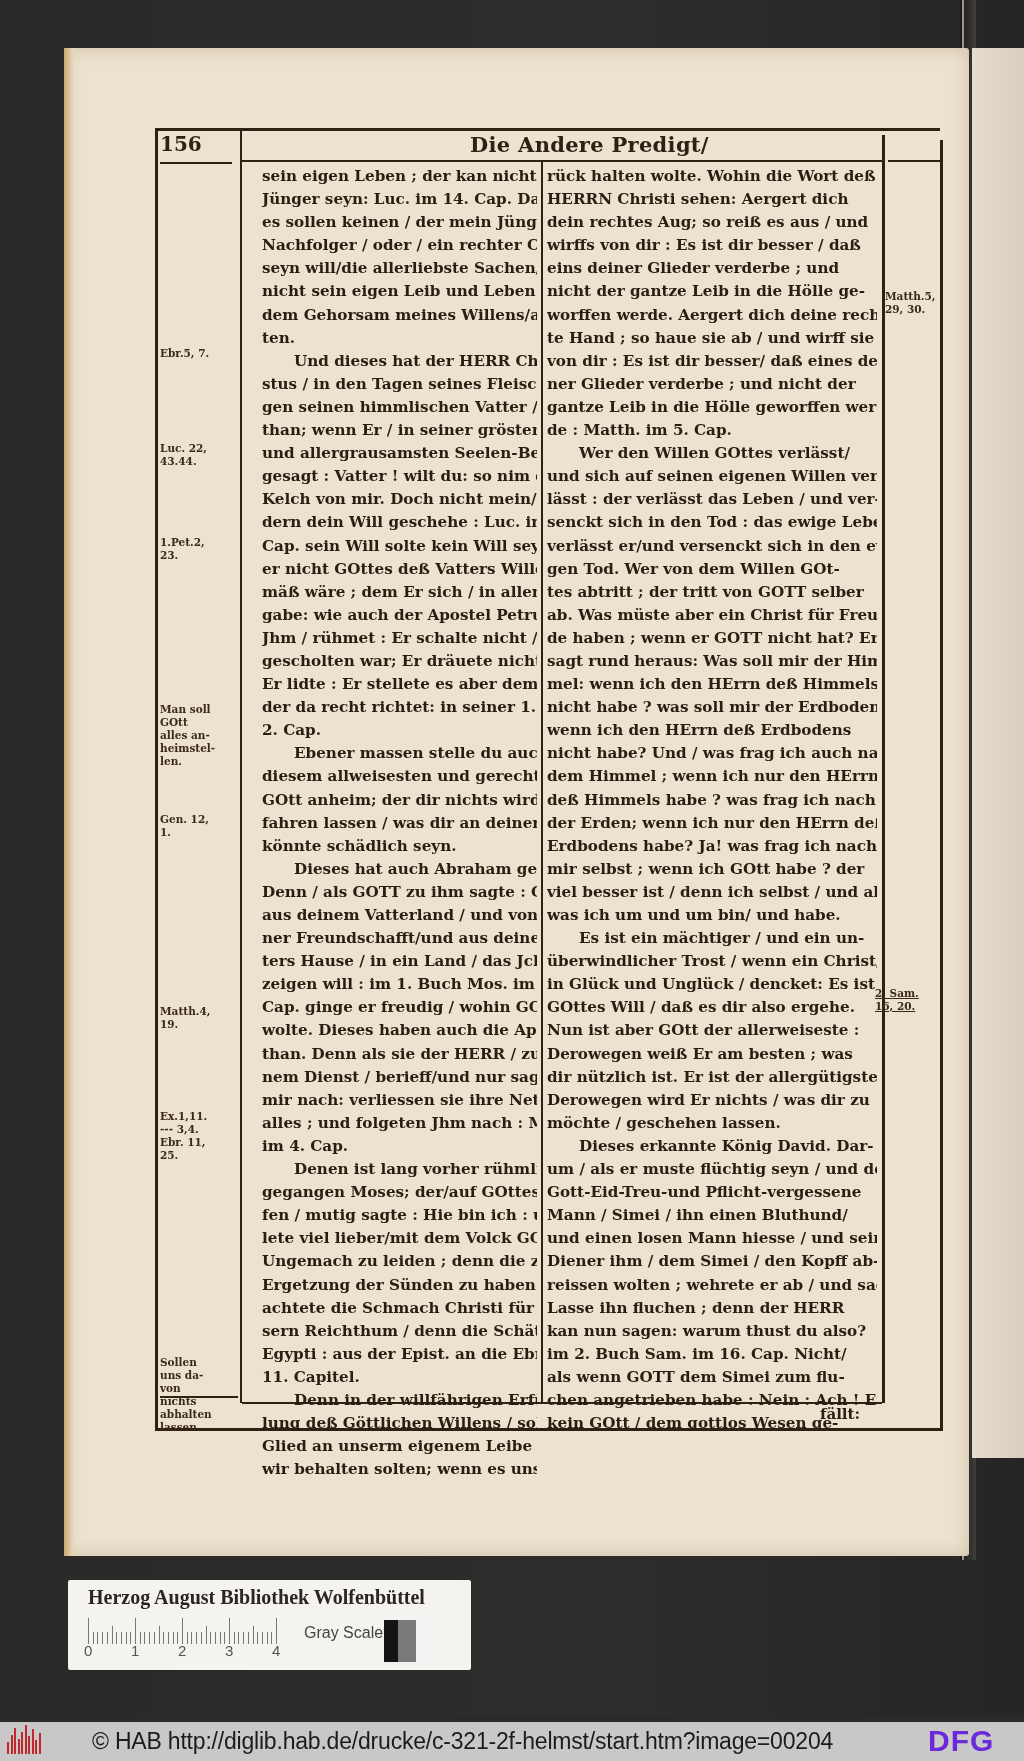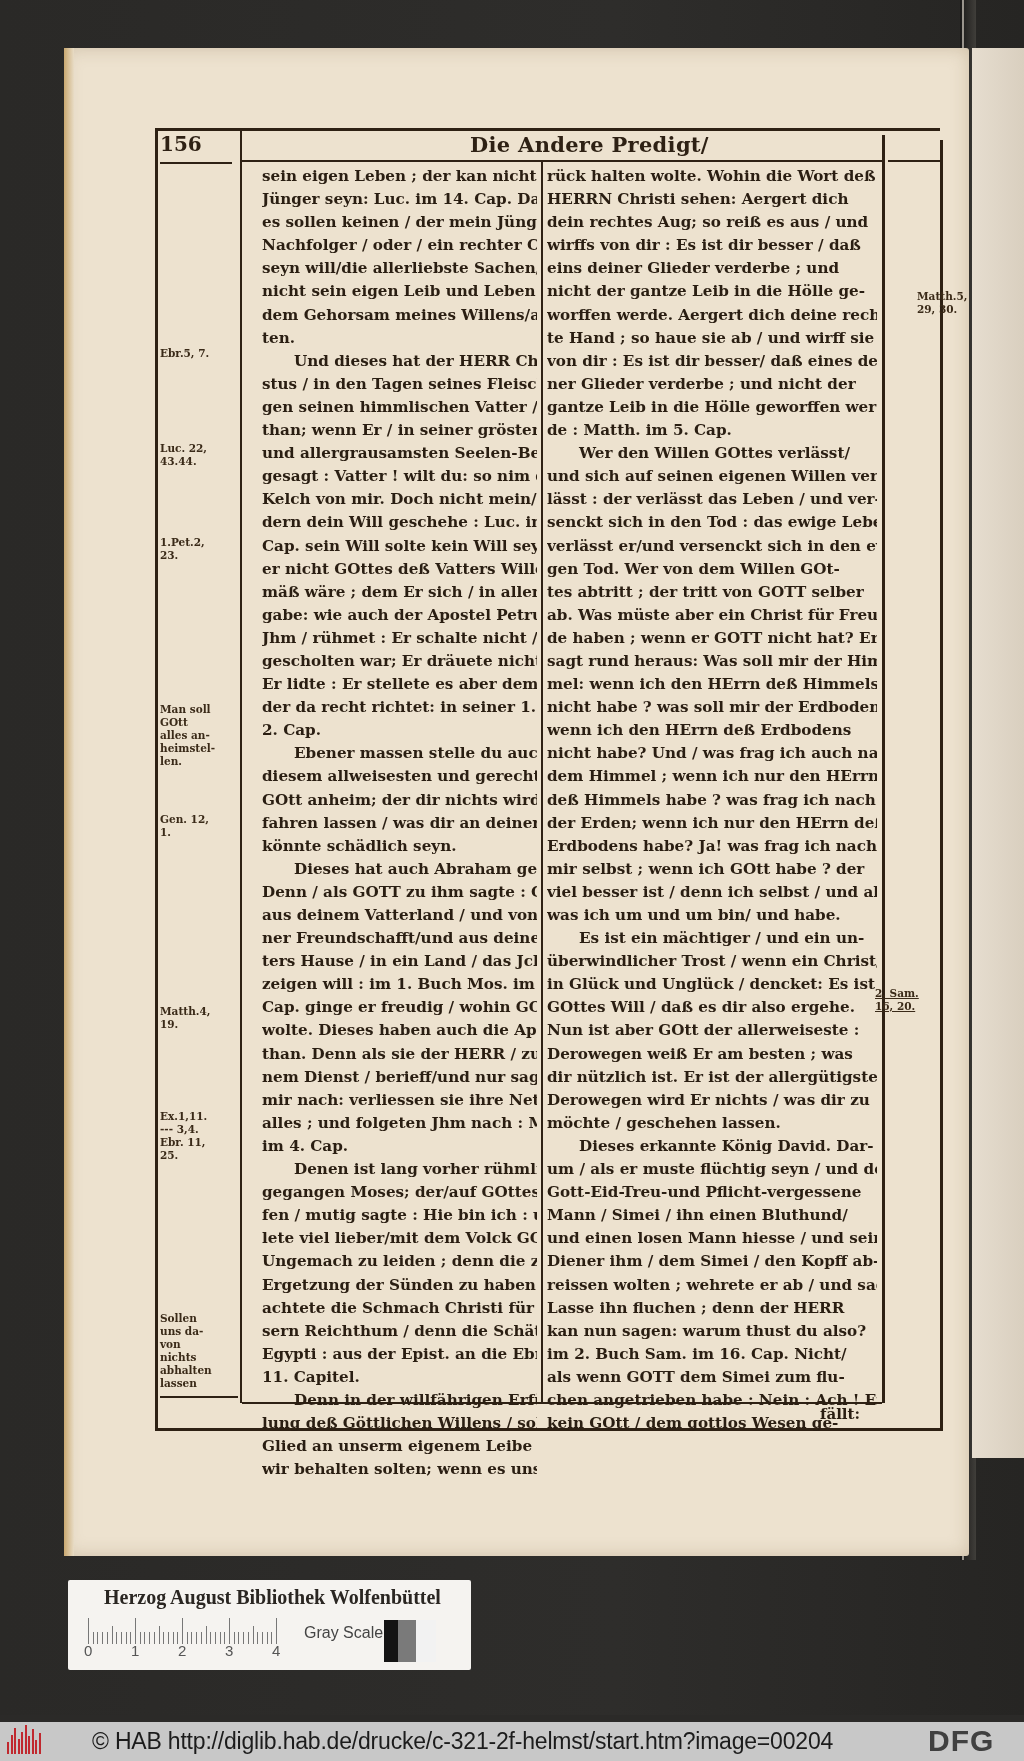--- a/index.html
+++ b/index.html
@@ -16,33 +16,33 @@
   .col{position:absolute;font-family:"DejaVu Serif",serif;font-weight:bold;color:#2a1e12;font-size:15.2px;line-height:23.1px;white-space:nowrap;}
   .col .line{display:block;height:23.1px;overflow:hidden;}
   .col .indent{padding-left:32px;}
   .col-left{left:262px;top:165px;width:275px;}
   .col-right{left:547px;top:165px;width:330px;}
   .margin-note{position:absolute;font-family:"DejaVu Serif",serif;font-size:10.5px;line-height:13px;color:#3a2a18;font-weight:bold;white-space:nowrap;}
   .margin-note .line{display:block;}
   .catch{position:absolute;left:820px;top:1405px;font-weight:bold;font-size:15px;color:#2a1e12;font-family:"DejaVu Serif",serif;}
   
   .label-card{position:absolute;left:68px;top:1580px;width:403px;height:90px;background:#f5f3f0;border-radius:2px;}
-  .label-title{position:absolute;left:36px;top:6px;font-family:"Liberation Serif",serif;font-weight:bold;font-size:20px;color:#2a2622;white-space:nowrap;}
+  .label-title{position:absolute;left:20px;top:6px;font-family:"Liberation Serif",serif;font-weight:bold;font-size:20px;color:#2a2622;white-space:nowrap;}
   .ruler{position:absolute;left:20px;top:38px;width:190px;height:26px;}
   .tick{position:absolute;bottom:0;width:1px;background:#777;}
   .ruler-nums{position:absolute;left:16px;top:62px;width:220px;height:20px;font-family:"Liberation Sans",sans-serif;font-size:15px;color:#555;}
   .ruler-nums span{position:absolute;}
   .gray-label{position:absolute;left:236px;top:44px;font-family:"Liberation Sans",sans-serif;font-size:16px;color:#444;}
   .swatch{position:absolute;top:40px;height:42px;}
   
   .footer{position:absolute;left:0;top:1722px;width:1024px;height:39px;background:#c8c8c8;}
   .footer-logo{position:absolute;left:4px;top:3px;width:40px;height:33px;}
   .footer-logo i{position:absolute;bottom:4px;width:2px;background:#c0282e;}
   .footer-text{position:absolute;left:92px;top:6px;font-family:"Liberation Sans",sans-serif;font-size:23px;color:#1c1c1c;white-space:nowrap;letter-spacing:-.2px;}
-  .dfg{position:absolute;left:928px;top:2px;font-family:"Liberation Sans",sans-serif;font-weight:bold;font-size:30px;color:#404040;letter-spacing:1px;}
+  .dfg{position:absolute;left:928px;top:2px;font-family:"Liberation Sans",sans-serif;font-weight:bold;font-size:30px;color:#6d28d9;letter-spacing:1px;}
 </style>
 </head>
 <body>
 
 <div class="scan-bg"></div>
 <div class="next-page-shade"></div>
 <div class="next-page"></div>
 <div class="fold"></div>
 <div class="page"></div>
 <div class="page-edge"></div>
@@ -206,31 +206,31 @@
     <div class="margin-note" style="top: 1005px; left: 160px;">
       <span class="line">Matth.4,</span>
       <span class="line">19.</span>
     </div>
     <div class="margin-note" style="top: 1110px; left: 160px;">
       <span class="line">Ex.1,11.</span>
       <span class="line">--- 3,4.</span>
       <span class="line">Ebr. 11,</span>
       <span class="line">25.</span>
     </div>
-    <div class="margin-note" style="top: 1312px; left: 160px;">
+    <div class="margin-note" style="top: 1356px; left: 160px;">
       <span class="line">Sollen</span>
       <span class="line">uns da-</span>
       <span class="line">von</span>
       <span class="line">nichts</span>
       <span class="line">abhalten</span>
       <span class="line">lassen</span>
     </div>
   </div>
 <div id="margin-right-notes">
-    <div class="margin-note" style="top: 290px; left: 885px; margin-left: 32px;">
+    <div class="margin-note" style="top: 290px; left: 885px;">
       <span class="line">Matth.5,</span>
       <span class="line">29, 30.</span>
     </div>
     <div class="margin-note" style="top: 987px; left: 875px; text-decoration: underline;">
       <span class="line">2. Sam.</span>
       <span class="line">16, 20.</span>
     </div>
   </div>
 
 <div class="catch">fällt:</div>

